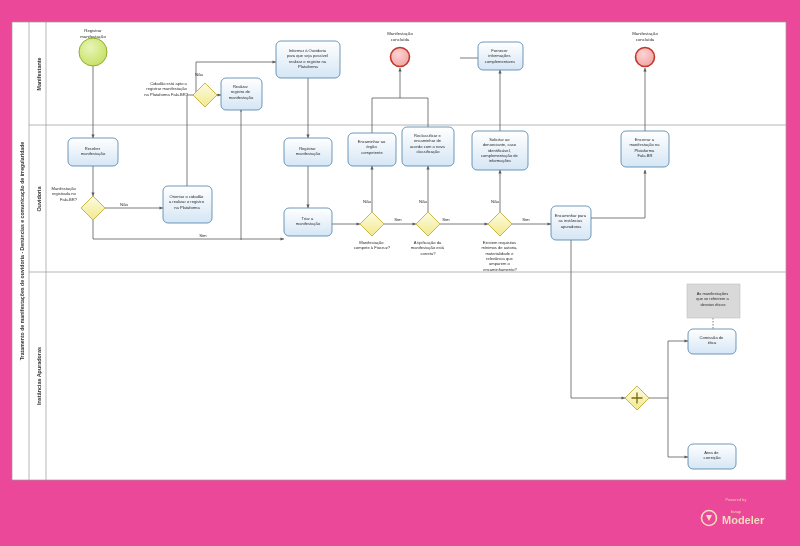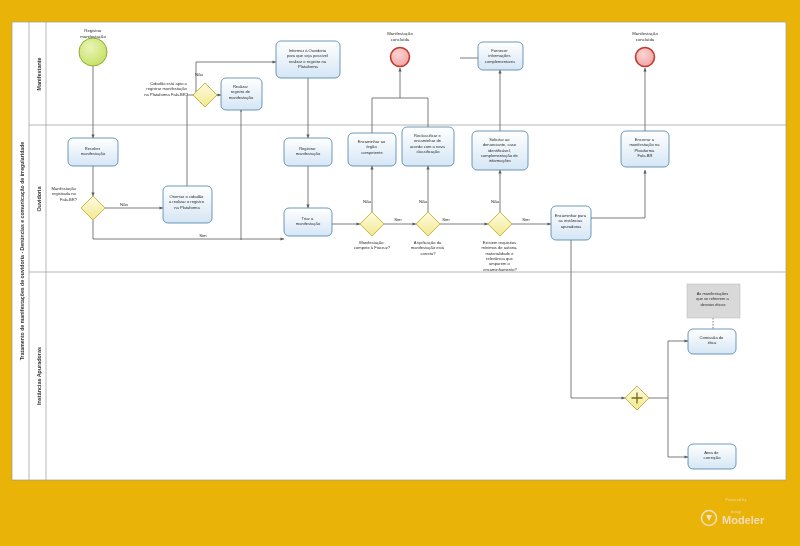--- a/index.html
+++ b/index.html
@@ -1,17 +1,17 @@
 <!DOCTYPE html>
 <html><head>
 <meta charset="utf-8">
 <style>
   html,body{margin:0;padding:0;background:#ffffff;}
   body{width:800px;height:546px;overflow:hidden;font-family:"Liberation Sans",sans-serif;}
-  #stage{position:relative;width:800px;height:546px;background:#eab308;}
+  #stage{position:relative;width:800px;height:546px;background:#ec4899;}
   svg#canvas{position:absolute;left:0;top:0;width:800px;height:546px;}
   .poolName{font-size:5.2px;font-weight:bold;fill:#333;}
   .laneName{font-size:5.4px;font-weight:bold;fill:#333;}
   .taskLbl{font-size:4.1px;fill:#2b2b2b;}
   .evtLbl{font-size:4.3px;fill:#2b2b2b;}
   .gwLbl{font-size:4.1px;fill:#2b2b2b;}
   .flowLbl{font-size:4.3px;fill:#2b2b2b;}
   .annLbl{font-size:4.0px;fill:#2b2b2b;}
   .wmSmall{font-size:3.6px;fill:#f0d9b8;letter-spacing:.2px;}
   .wmBrand{font-size:4.0px;fill:#edd4ae;}

